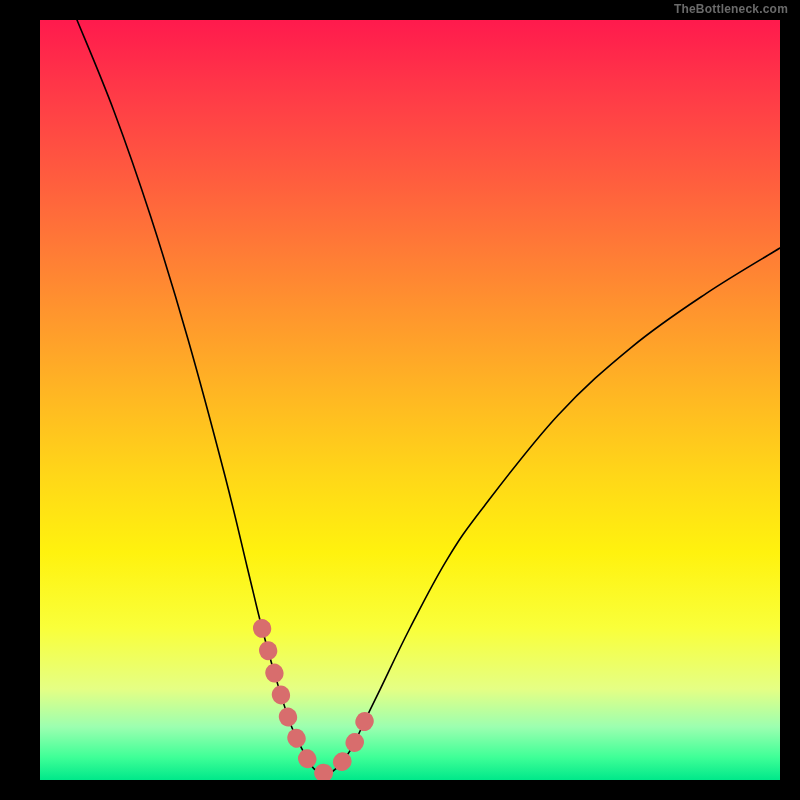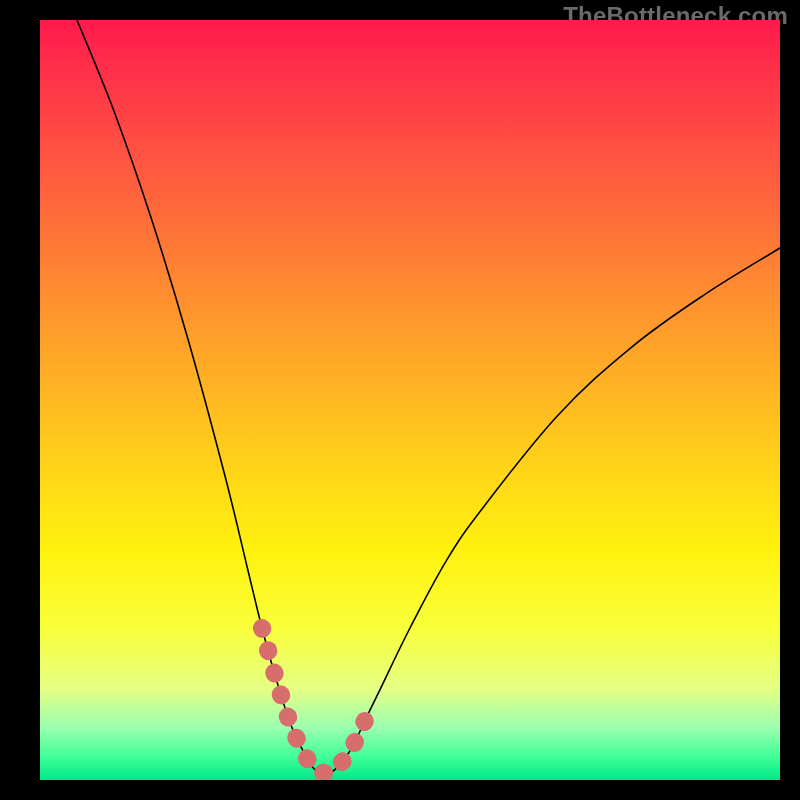--- a/index.html
+++ b/index.html
@@ -38,21 +38,21 @@
       #9cffb0 93%,
       #3fff97 97%,
       #00e88a 100%
     );
   }
   .attribution {
     position: absolute;
     top: 2px;
     right: 12px;
     font-family: Arial, Helvetica, sans-serif;
-    font-size: 24px;
+    font-size: 12px;
     font-weight: 600;
     color: #6a6a6a;
     letter-spacing: 0.2px;
   }
   svg.curve-layer {
     position: absolute;
     left: 0;
     top: 0;
     width: 740px;
     height: 760px;

